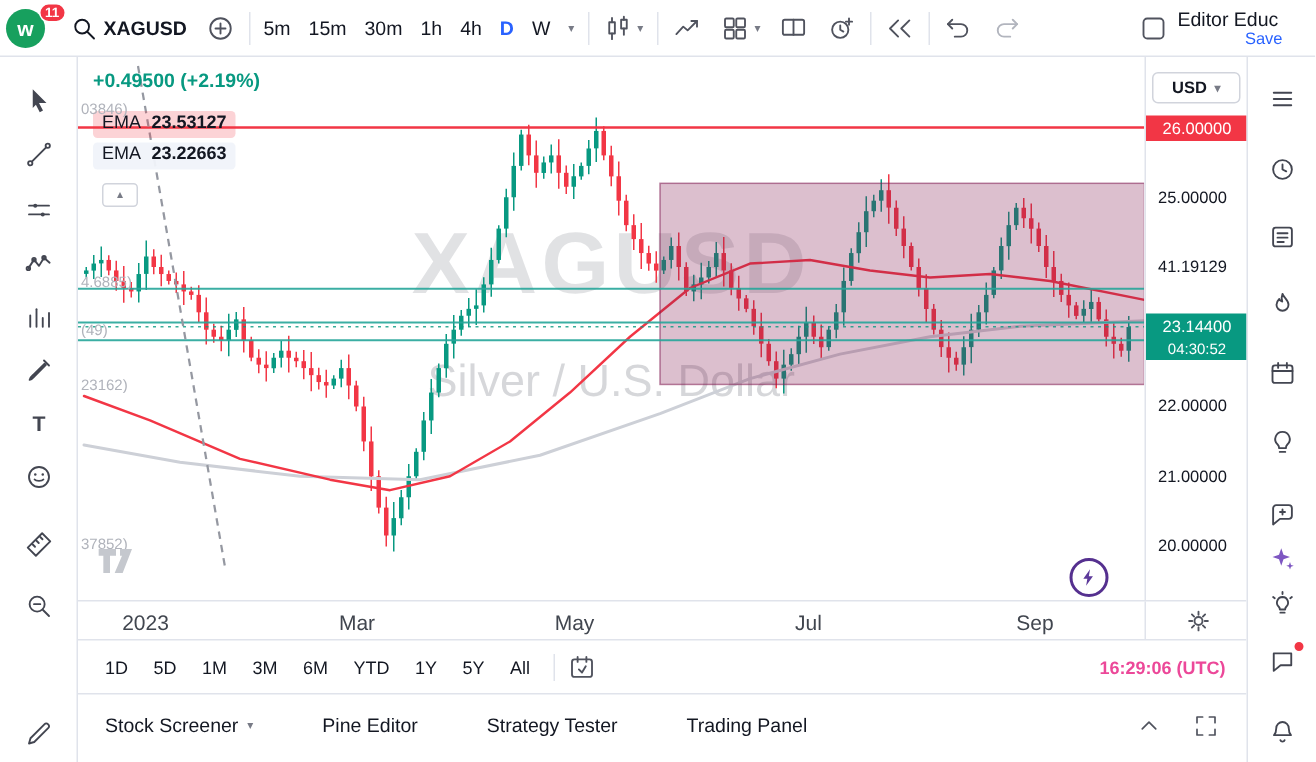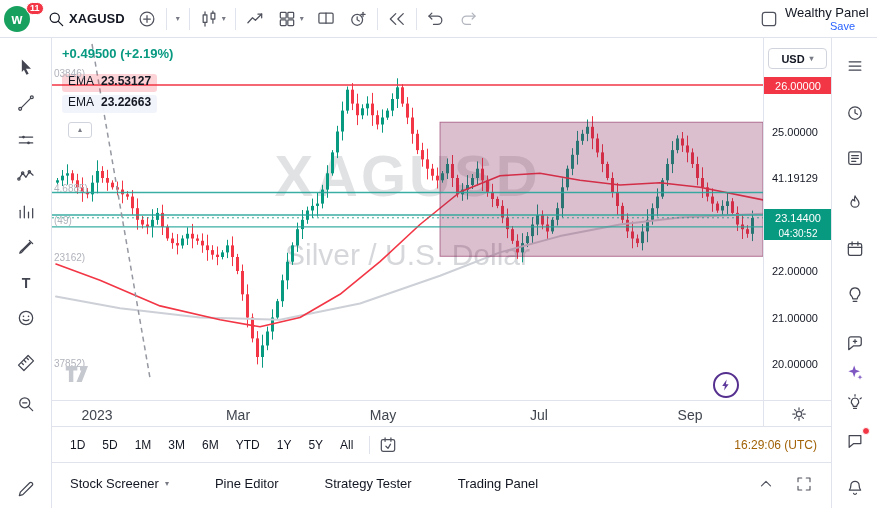--- a/index.html
+++ b/index.html
@@ -90,21 +90,21 @@
   .ta-gear { position:absolute; left:737px; top:3px; width:20px; height:20px; color:#50535e; cursor:pointer; }
 
   
   .range-bar { position:absolute; left:52px; top:426px; width:779px; height:36px; background:#fff;
                border-top:1px solid #e0e3eb; display:flex; align-items:center; padding:0 10px;
                font-size:12px; z-index:10; }
   .rb-group { display:flex; align-items:center; gap:1px; }
   .rb-btn { padding:4px 8px; border-radius:4px; cursor:pointer; color:#131722; }
   .rb-sep { width:1px; height:18px; background:#e0e3eb; margin:0 8px; }
   .goto-btn { color:#50535e; cursor:pointer; display:flex; }
-  .rb-clock { margin-left:auto; padding-right:4px; font-weight:normal; color:#a16207; cursor:pointer; }
+  .rb-clock { margin-left:auto; padding-right:4px; font-weight:bold; color:#ec4899; cursor:pointer; }
 
   
   .bottom-panel { position:absolute; left:52px; top:462px; width:779px; height:42px; background:#fff;
                   border-top:1px solid #e0e3eb; display:flex; align-items:center; padding:0 18px;
                   font-size:13px; z-index:10; }
   .bp-tabs { display:flex; align-items:center; }
   .bp-tab { margin-right:46px; display:flex; align-items:center; gap:6px; cursor:pointer; color:#131722; }
   .bp-right { margin-left:auto; display:flex; align-items:center; gap:20px; color:#50535e; }
   .bp-right .ic { width:18px; height:18px; cursor:pointer; }
 </style>
@@ -126,20 +126,29 @@
       <span class="symbol-name">XAGUSD</span>
     </div>
     <div class="tb-btn icon-btn">
       <svg class="ic" viewBox="0 0 24 24">
           <circle cx="12" cy="12" r="8.2"></circle>
           <line x1="12" y1="8" x2="12" y2="16"></line>
           <line x1="8" y1="12" x2="16" y2="12"></line>
         </svg>
     </div>
     <div class="tb-sep"></div>
+    <div class="tf-group">
+        <div class="tb-btn tf">5m</div>
+        <div class="tb-btn tf">15m</div>
+        <div class="tb-btn tf">30m</div>
+        <div class="tb-btn tf">1h</div>
+        <div class="tb-btn tf">4h</div>
+        <div class="tb-btn tf active">D</div>
+        <div class="tb-btn tf">W</div>
+      </div>
     <div class="tb-btn">
       <span class="caret">▾</span>
     </div>
     <div class="tb-sep"></div>
     <div class="tb-btn icon-btn">
       <svg class="ic" viewBox="0 0 24 24">
           <rect x="5" y="7" width="4.5" height="9"></rect>
           <line x1="7.2" y1="3.5" x2="7.2" y2="7"></line>
           <line x1="7.2" y1="16" x2="7.2" y2="20.5"></line>
           <rect x="14.5" y="5" width="4.5" height="7"></rect>
@@ -198,21 +207,21 @@
           <path d="M20.5 8.5H10a5 5 0 0 0 0 10h5"></path>
         </svg>
     </div>
     <div class="tb-right">
       <div class="tb-btn icon-btn">
         <svg class="ic" viewBox="0 0 24 24">
             <rect x="4" y="4" width="16" height="16" rx="3"></rect>
           </svg>
       </div>
       <div class="layout-meta">
-        <span class="layout-name">Wealthy Panel</span>
+        <span class="layout-name">Editor Educ</span>
         <span class="save-link">Save</span>
       </div>
     </div>
   </header>
 
   <aside class="left-toolbar">
     <div class="lt-btn" style="top:16px">
         <svg class="ic" viewBox="0 0 24 24">
           <path fill="currentColor" stroke="none" d="M7 3l11 11h-6l3.2 6-2.6 1.3-3.1-6L7 18z"></path>
         </svg>

